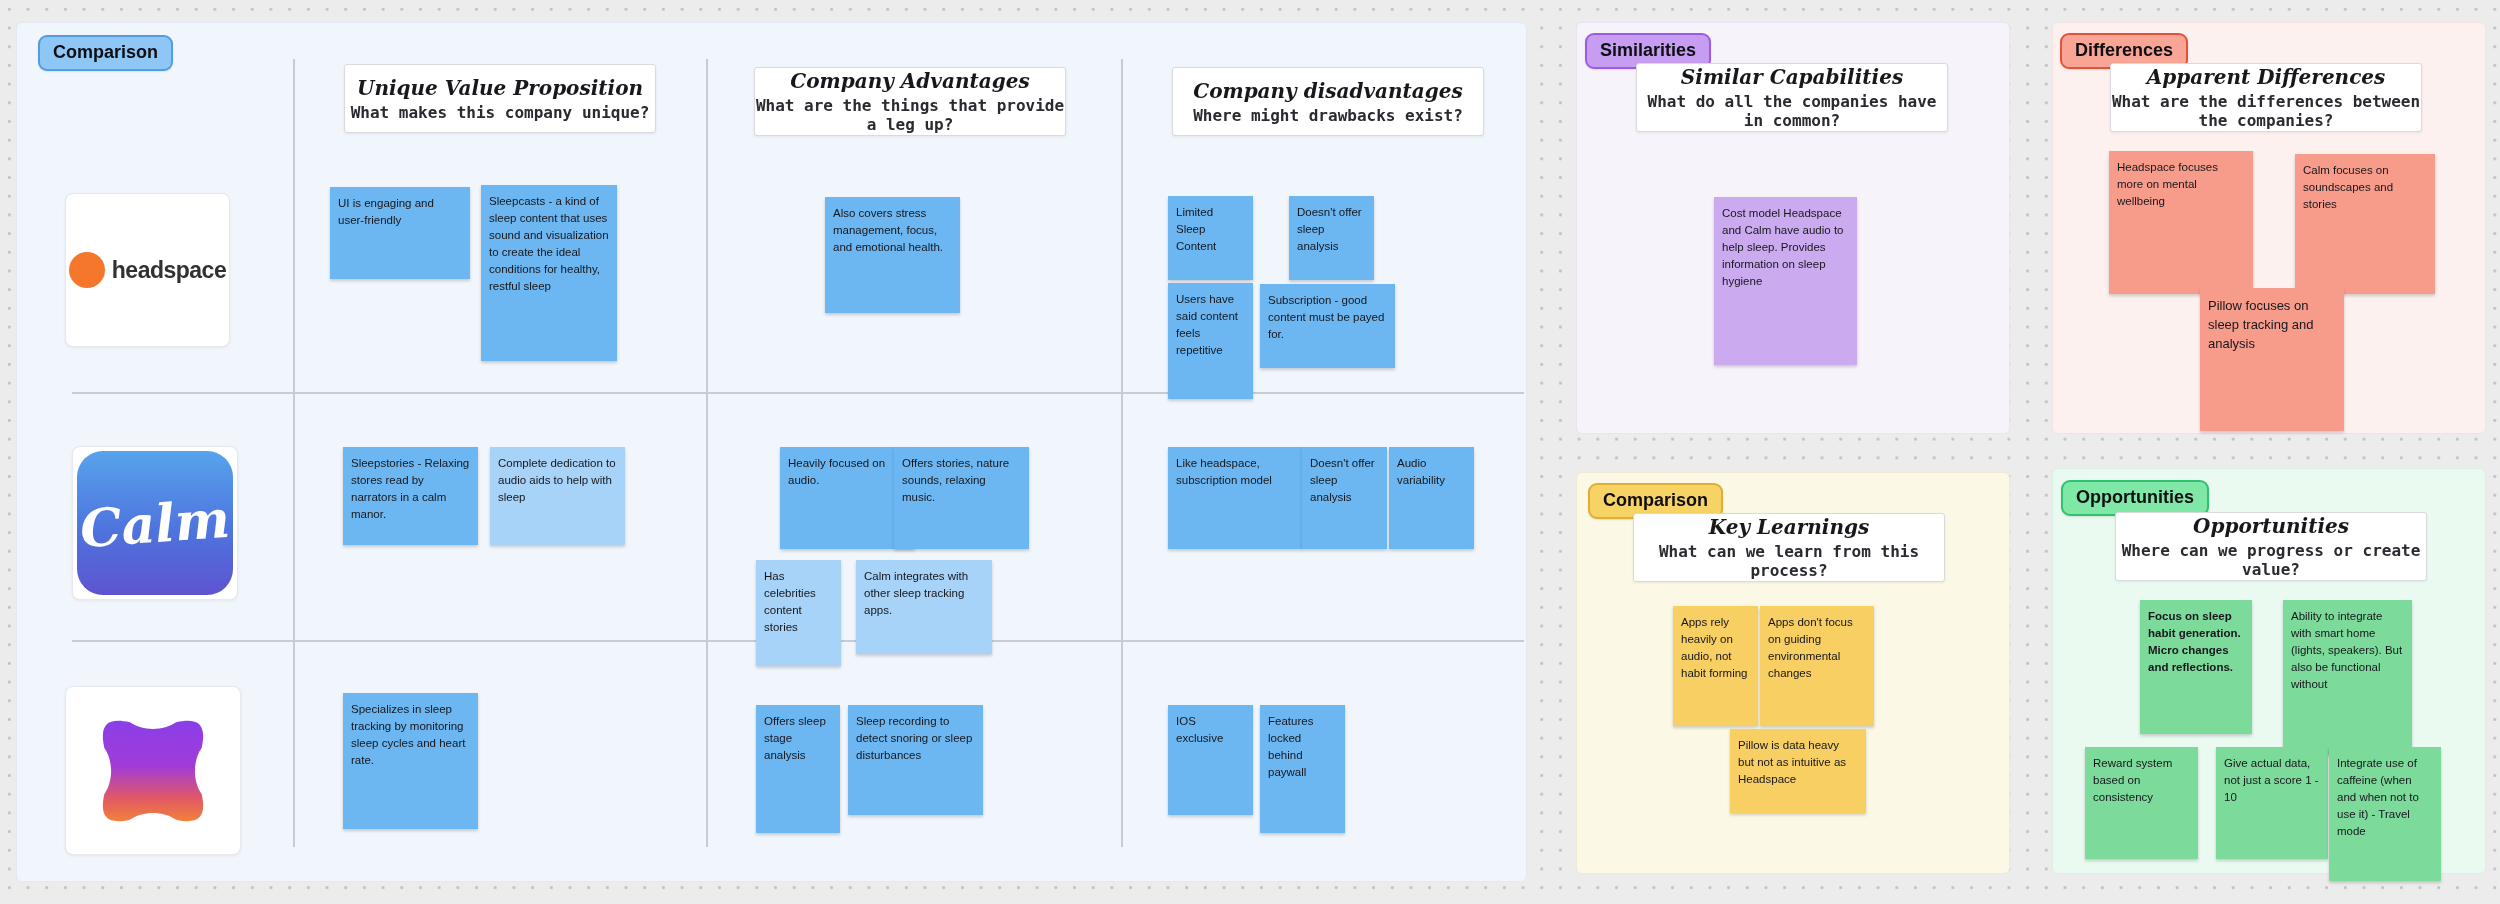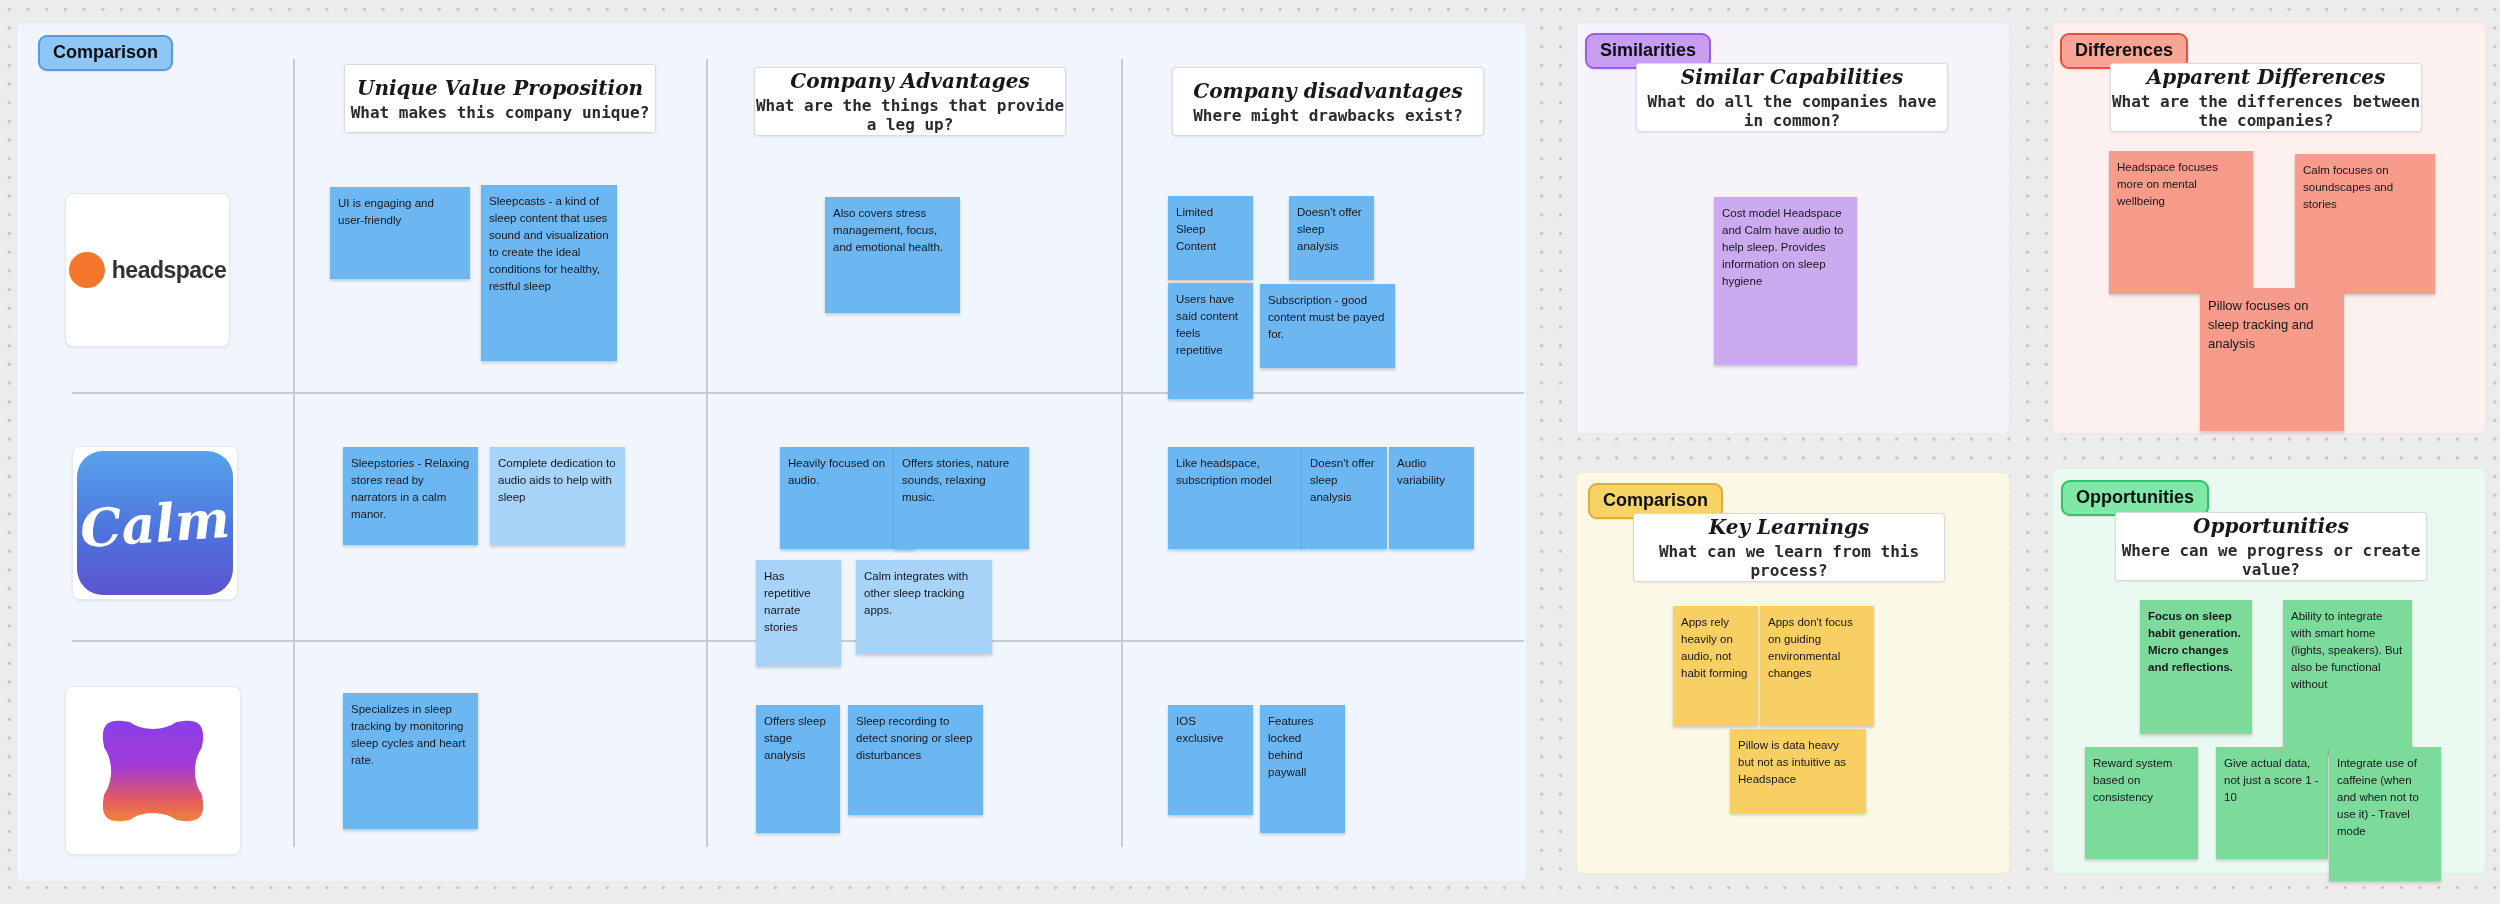--- a/index.html
+++ b/index.html
@@ -151,21 +151,21 @@
   <div class="note b1" style="left:825px;top:197px;width:119px;height:100px;">Also covers stress management, focus, and emotional health.</div>
   <div class="note b1" style="left:1168px;top:196px;width:69px;height:68px;">Limited Sleep Content</div>
   <div class="note b1" style="left:1289px;top:196px;width:69px;height:68px;">Doesn't offer sleep analysis</div>
   <div class="note b1" style="left:1168px;top:283px;width:69px;height:100px;">Users have said content feels repetitive</div>
   <div class="note b1" style="left:1260px;top:284px;width:119px;height:68px;">Subscription - good content must be payed for.</div>
 
   <div class="note b1" style="left:343px;top:447px;width:119px;height:82px;">Sleepstories - Relaxing stores read by narrators in a calm manor.</div>
   <div class="note b2" style="left:490px;top:447px;width:119px;height:82px;">Complete dedication to audio aids to help with sleep</div>
   <div class="note b1" style="left:780px;top:447px;width:119px;height:86px;">Heavily focused on audio.</div>
   <div class="note b1" style="left:894px;top:447px;width:119px;height:86px;">Offers stories, nature sounds, relaxing music.</div>
-  <div class="note b2" style="left:756px;top:560px;width:69px;height:90px;">Has repetitive narrate stories</div>
+  <div class="note b2" style="left:756px;top:560px;width:69px;height:90px;">Has celebrities content stories</div>
   <div class="note b2" style="left:856px;top:560px;width:120px;height:78px;">Calm integrates with other sleep tracking apps.</div>
   <div class="note b1" style="left:1168px;top:447px;width:119px;height:86px;">Like headspace, subscription model</div>
   <div class="note b1" style="left:1302px;top:447px;width:69px;height:86px;">Doesn't offer sleep analysis</div>
   <div class="note b1" style="left:1389px;top:447px;width:69px;height:86px;">Audio variability</div>
 
   <div class="note b1" style="left:343px;top:693px;width:119px;height:120px;">Specializes in sleep tracking by monitoring sleep cycles and heart rate.</div>
   <div class="note b1" style="left:756px;top:705px;width:68px;height:112px;">Offers sleep stage analysis</div>
   <div class="note b1" style="left:848px;top:705px;width:119px;height:94px;">Sleep recording to detect snoring or sleep disturbances</div>
   <div class="note b1" style="left:1168px;top:705px;width:69px;height:94px;">IOS exclusive</div>
   <div class="note b1" style="left:1260px;top:705px;width:69px;height:112px;">Features locked behind paywall</div>

